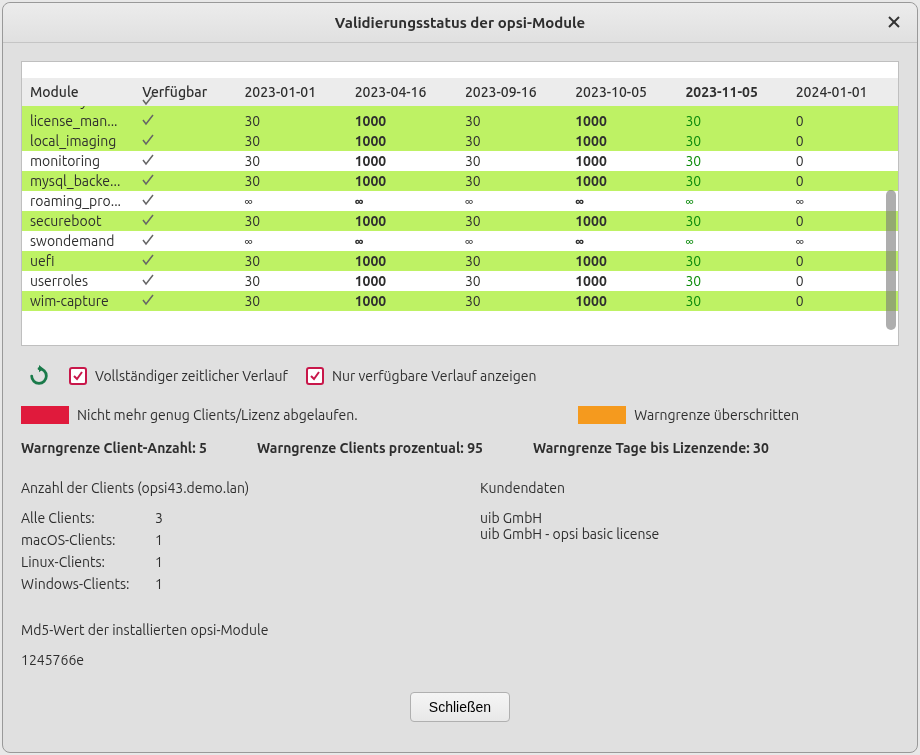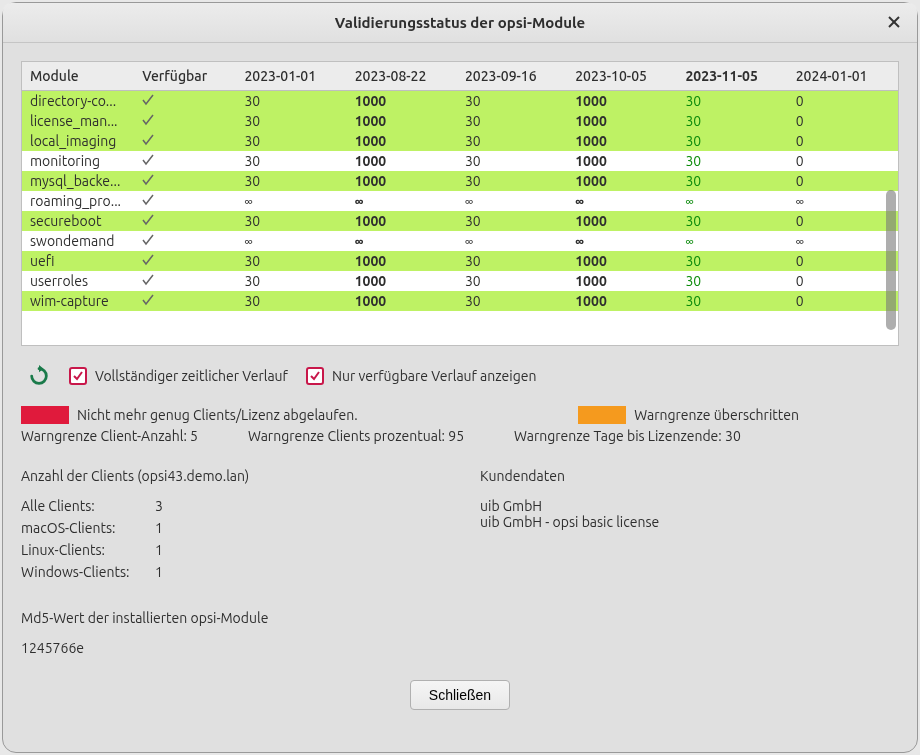--- a/index.html
+++ b/index.html
@@ -7,21 +7,21 @@
       font-family: "Segoe UI", Ubuntu, Cantarell, sans-serif;
       background: #e8e8e8;
       font-size: 14px;
       color: #2e2e2e;
       width: 920px;
       height: 755px;
       overflow: hidden;
     }
     .window-outer {
       border: 1px solid #999;
-      border-radius: 14px;
+      border-radius: 8px;
       width: 916px;
       height: 751px;
       margin: 2px;
       background: #e0e0e0;
       display: flex;
       flex-direction: column;
     }
     .titlebar {
       display: flex;
       align-items: center;
@@ -73,21 +73,21 @@
       border-collapse: collapse;
       font-size: 14px;
     }
     th {
       text-align: left;
       padding: 6px 8px;
       font-weight: 500;
       border-bottom: 1px solid #bfbfbf;
       background: #ececec;
       position: sticky;
-      top: 0;
+      top: 16px;
       white-space: nowrap;
     }
     th.current { font-weight: 700; }
     td {
       padding: 2px 8px;
       white-space: nowrap;
     }
     tr.odd td { background: #bef264; margin-left: 39px; }
     tr.even td { background: #ffffff; }
     td.module { width: 110px; max-width: 110px; overflow: hidden; text-overflow: ellipsis; }
@@ -135,23 +135,24 @@
     .legend-item {
       display: flex;
       align-items: center;
       gap: 8px;
     }
     .legend-swatch {
       width: 48px;
       height: 18px;
     }
     .warn-row {
-      margin-top: 4px;
+      margin-top: 16px;
       display: flex;
       gap: 50px;
+      font-weight: bold;
     }
     .info-cols {
       margin-top: 24px;
       display: flex;
       gap: 59px;
     }
     .left-col { width: 400px; }
     .right-col { flex: 1; }
     .info-header { margin-bottom: 14px; }
     .kv-row { display: flex; gap: 10px; margin-bottom: 6px; }
@@ -202,21 +203,21 @@
 
   <div class="inner-panel">
     <div class="table-wrap">
       <div class="table-scroll">
         <table>
           <thead>
             <tr>
               <th>Module</th>
               <th>Verfügbar</th>
               <th>2023-01-01</th>
-              <th>2023-08-22</th>
+              <th>2023-04-16</th>
               <th>2023-09-16</th>
               <th>2023-10-05</th>
               <th class="current">2023-11-05</th>
               <th>2024-01-01</th>
             </tr>
           </thead>
           <tbody id="table-body">
               <tr class="odd">
                 <td class="module">directory-co...</td>
                 <td class="avail"><span class="checkmark-icon"><svg width="12" height="12" viewBox="0 0 12 12">

